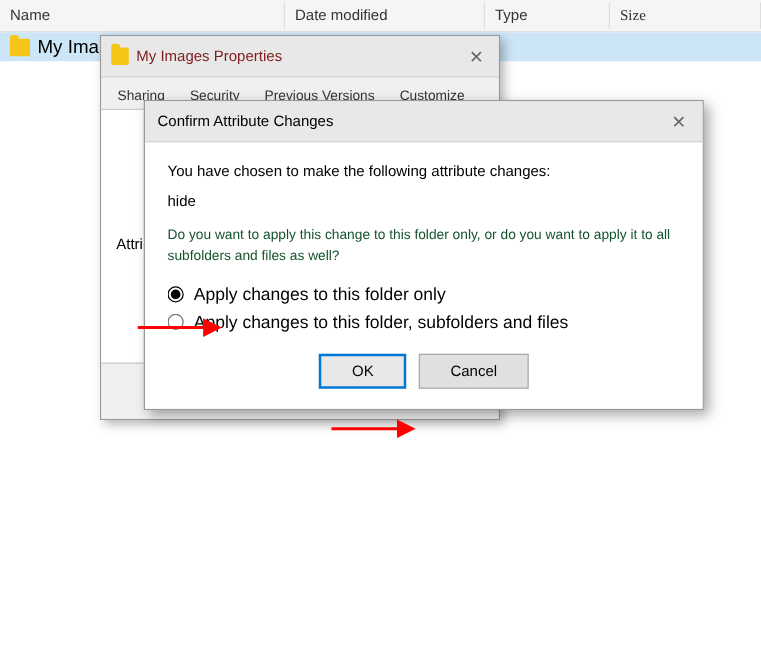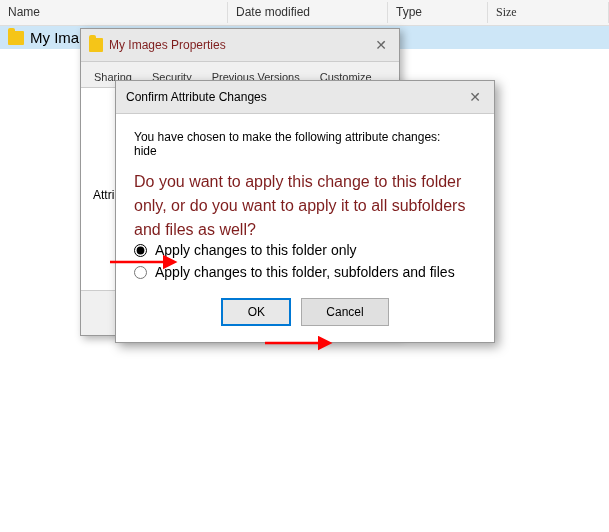--- a/index.html
+++ b/index.html
@@ -216,21 +216,21 @@
       border: 1px solid #aaa;
       cursor: pointer;
       min-width: 60px;
     }
 
     
     .confirm-dialog {
       position: absolute;
       top: 80px;
       left: 115px;
-      width: 380px;
+      width: 448px;
       background: #f0f0f0;
       border: 1px solid #999;
       box-shadow: 4px 4px 10px rgba(0,0,0,0.35);
       z-index: 10;
     }
 
     .dialog-titlebar {
       background: #e8e8e8;
       border-bottom: 1px solid #ccc;
       padding: 7px 10px;
@@ -260,32 +260,34 @@
     }
 
     .dialog-body {
       background: white;
       padding: 16px 18px;
     }
 
     .dialog-intro {
       font-size: 12px;
       color: #000;
+      margin-bottom: 10px;
     }
 
     .dialog-attribute {
       font-size: 12px;
       color: #000;
       text-align: left;
       margin-bottom: 12px;
     }
 
     .dialog-question {
-      font-size: 16px;
-      color: #7f1d1d;
+      font-size: 11px;
+      color: #14532d;
+      margin-bottom: 14px;
       line-height: 1.5;
     }
 
     .radio-group {
       margin-bottom: 14px;
     }
 
     .radio-row {
       display: flex;
       align-items: center;

